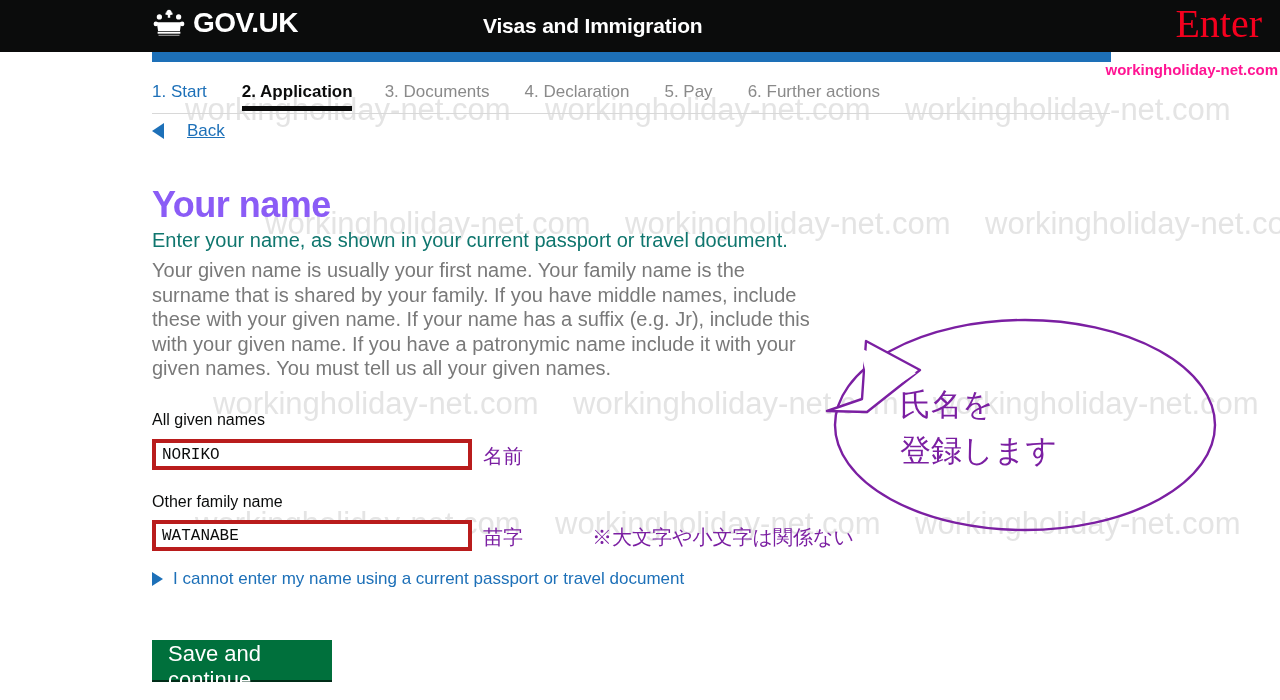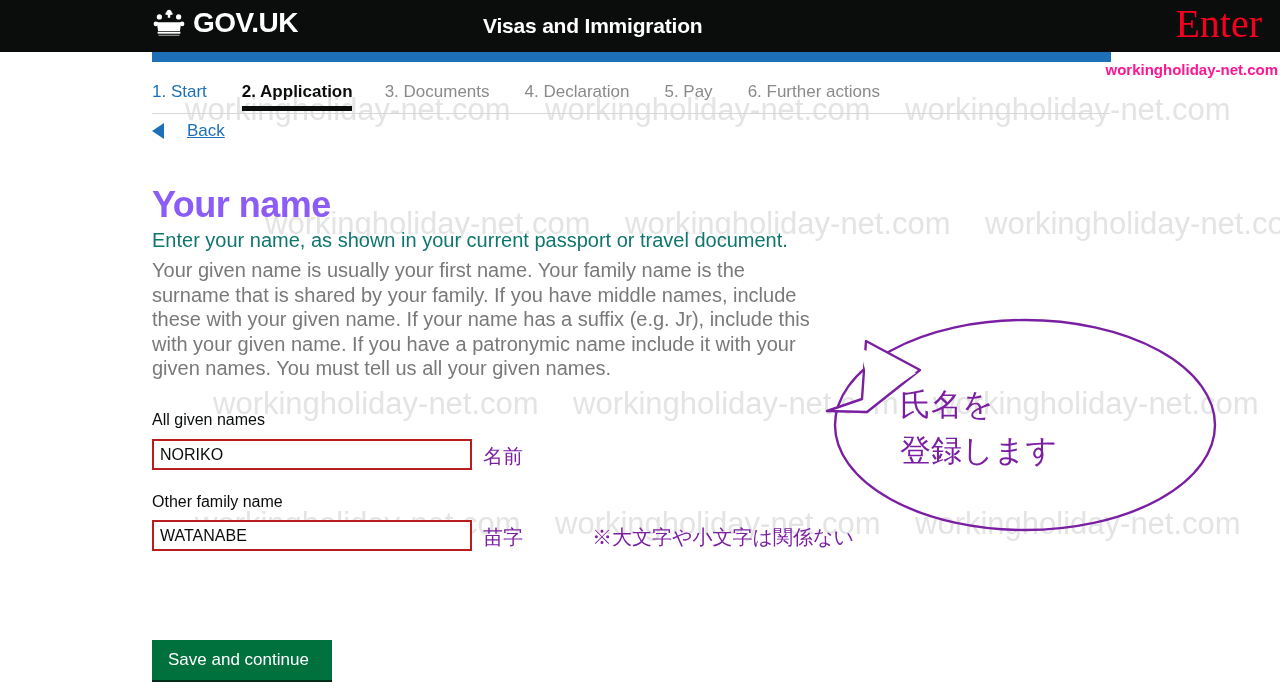--- a/index.html
+++ b/index.html
@@ -183,23 +183,23 @@
   
   .field-label {
     position: absolute;
     font-size: 16px;
     color: #0b0c0c;
     z-index: 20;
   }
   .text-input {
     position: absolute;
     width: 320px; height: 31px;
-    border: 2px solid #b91c1c;
+    border: 4px solid #b91c1c;
     background: #ffffff;
-    font-family: Liberation Sans, sans-serif;
+    font-family: Liberation Mono, monospace;
     font-size: 16px;
     color: #0b0c0c;
     padding: 0 6px;
     border-radius: 0;
     outline: none;
     z-index: 20;
   }
   .jp-note {
     position: absolute;
     color: #7b1fa2;
@@ -228,21 +228,21 @@
   
   .save-btn {
     position: absolute;
     left: 152px; top: 640px;
     width: 180px; height: 40px;
     background: #00703c;
     box-shadow: 0 2px 0 #002d18;
     border: none;
     color: #ffffff;
     font-family: "Liberation Sans", sans-serif;
-    font-size: 17px;
+    font-size: 22px;
     text-align: left;
     padding-left: 16px;
     cursor: pointer;
     z-index: 20;
   }
 
   
   .bubble-svg {
     position: absolute;
     left: 820px; top: 315px;
@@ -331,20 +331,24 @@
 
   <label class="field-label" style="left:152px; top:411px;">All given names</label>
   <input class="text-input" style="left: 152px; top: 439px;" type="text" value="NORIKO">
   <div class="jp-note" style="left:483px; top:443px;">名前</div>
 
   <label class="field-label" style="left:152px; top:493px;">Other family name</label>
   <input class="text-input" style="left: 152px; top: 520px;" type="text" value="WATANABE">
   <div class="jp-note" style="left:483px; top:524px;">苗字</div>
   <div class="jp-note" style="left:592px; top:524px;">※大文字や小文字は関係ない</div>
 
+  <div class="details">
+    <span class="details-arrow"></span>
+    <span class="details-text">I cannot enter my name using a current passport or travel document</span>
+  </div>
 
   <button class="save-btn">Save and continue</button>
 
   <svg class="bubble-svg" width="400" height="220" viewBox="0 0 400 220" xmlns="http://www.w3.org/2000/svg">
     <ellipse cx="205" cy="110" rx="190" ry="105" fill="none" stroke="#7b1fa2" stroke-width="2.4"></ellipse>
     <path d="M46 26 L42 84 L7 96 L47 97 L100 55 Z" fill="#ffffff" stroke="#7b1fa2" stroke-width="2.4" stroke-linejoin="round"></path>
     <path d="M40 33 L96 58 Q75 73 52 85" fill="#ffffff" stroke="none"></path>
   </svg>
   <div class="bubble-text">氏名を
 登録します</div>

